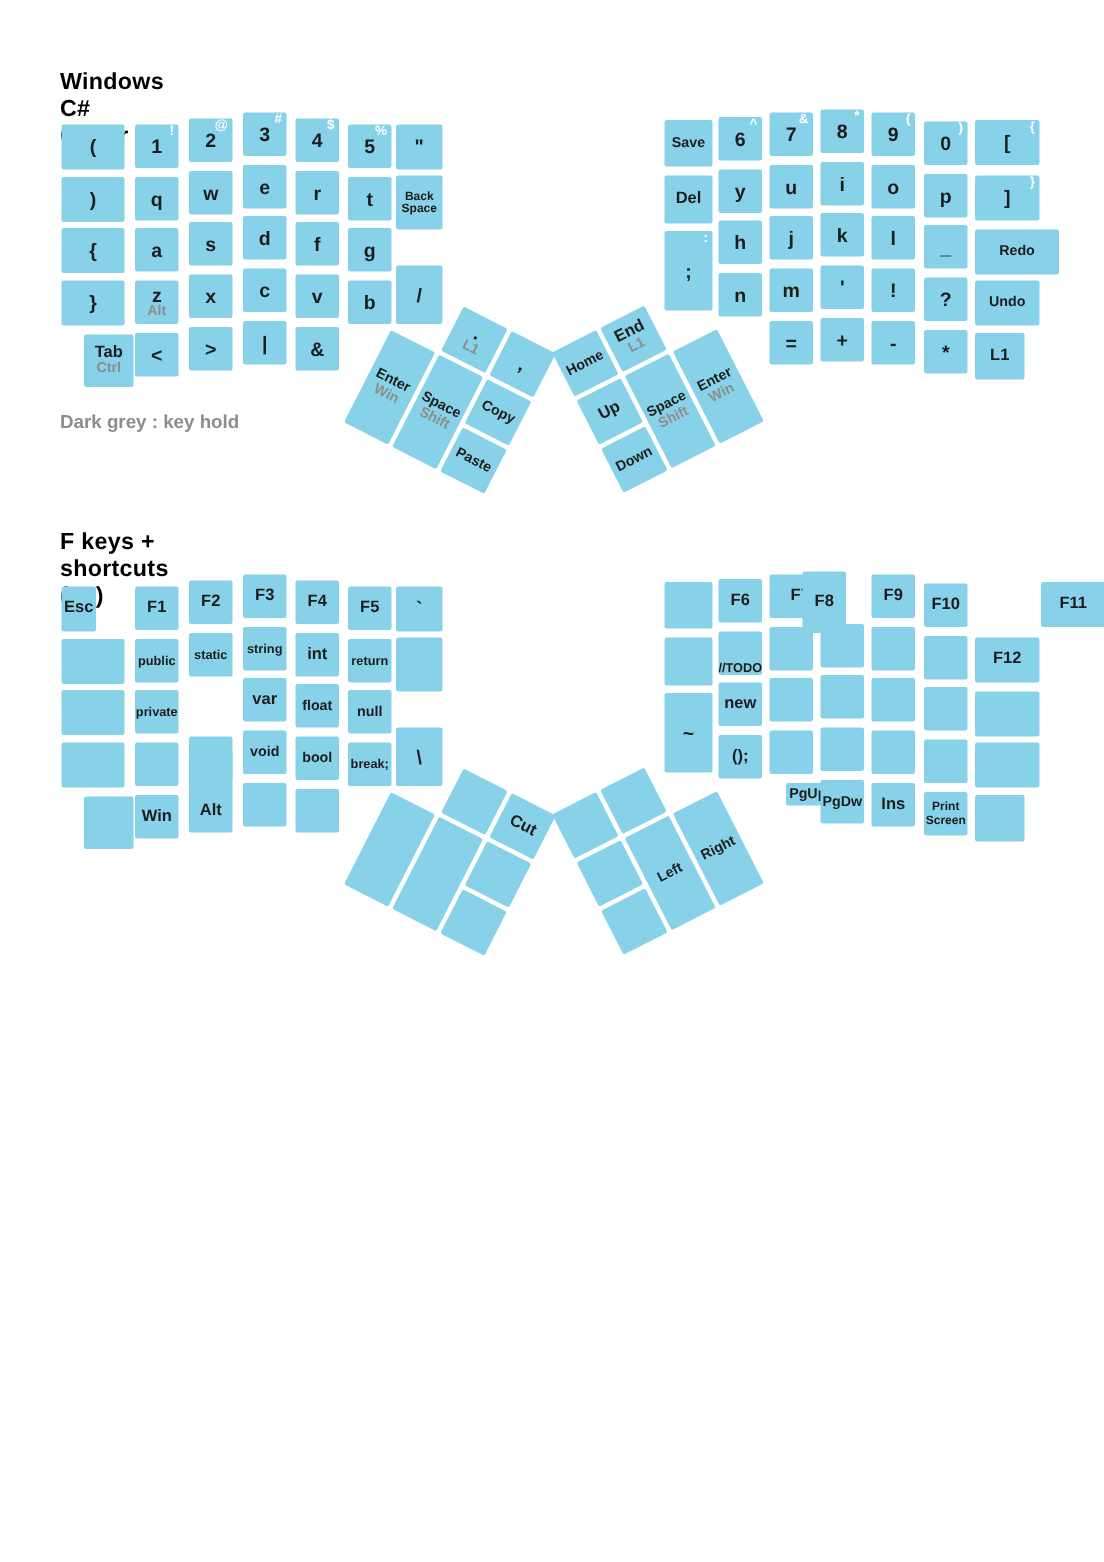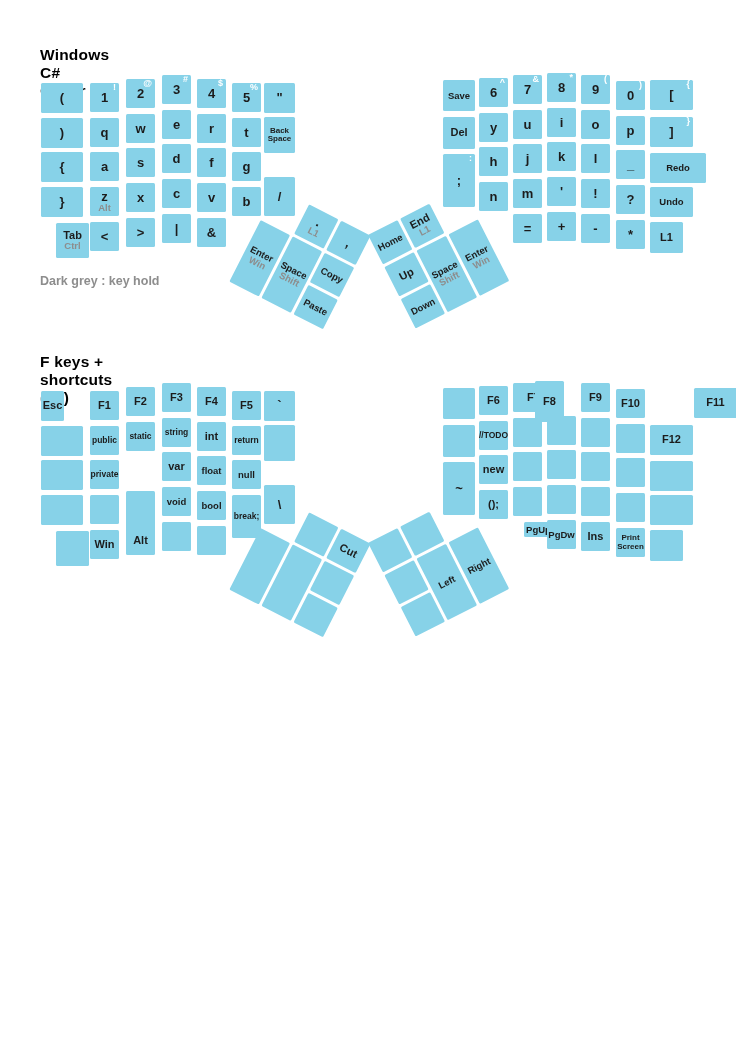--- a/index.html
+++ b/index.html
@@ -349,39 +349,39 @@
       <div class="key" style="left: 197px; top: 526px; width: 29px; height: 29px;"></div>
       <div class="key" style="left: 232px; top: 391px; width: 29px; height: 29px; justify-content: center;">
         <span class="main sz2">F5</span>
       </div>
       <div class="key" style="left: 232px; top: 426px; width: 29px; height: 29px;">
         <span class="main sz4">return</span>
       </div>
       <div class="key" style="left: 232px; top: 460px; width: 29px; height: 29px;">
         <span class="main sz3">null</span>
       </div>
-      <div class="key" style="left: 232px; top: 495px; width: 29px; height: 43px;">
+      <div class="key" style="left: 232px; top: 495px; width: 29px; height: 29px;">
         <span class="main sz4">break;</span>
       </div>
       <div class="key" style="left: 264px; top: 391px; width: 31px; height: 30px;">
         <span class="main sz1">`</span>
       </div>
       <div class="key" style="left: 264px; top: 425px; width: 31px; height: 36px;"></div>
       <div class="key" style="left: 264px; top: 485px; width: 31px; height: 39px;">
         <span class="main sz1">\</span>
       </div>
       <div class="key" style="left: 443px; top: 388px; width: 32px; height: 31px;"></div>
       <div class="key" style="left: 443px; top: 425px; width: 32px; height: 32px;"></div>
       <div class="key" style="left: 443px; top: 462px; width: 32px; height: 53px;">
         <span class="main sz1">~</span>
       </div>
       <div class="key" style="left: 479px; top: 386px; width: 29px; height: 29px;">
         <span class="main sz2">F6</span>
       </div>
-      <div class="key" style="left: 479px; top: 421px; width: 29px; height: 29px;">
+      <div class="key" style="left: 479px; top: 421px; width: 29px; height: 29px; justify-content: flex-end;">
         <span class="main sz4">//TODO</span>
       </div>
       <div class="key" style="left: 479px; top: 455px; width: 29px; height: 29px;">
         <span class="main sz2">new</span>
       </div>
       <div class="key" style="left: 479px; top: 490px; width: 29px; height: 29px;">
         <span class="main sz2">();</span>
       </div>
       <div class="key" style="left: 513px; top: 383px; width: 29px; height: 29px; padding-left: 12px;">
         <span class="main sz2">F7</span>

